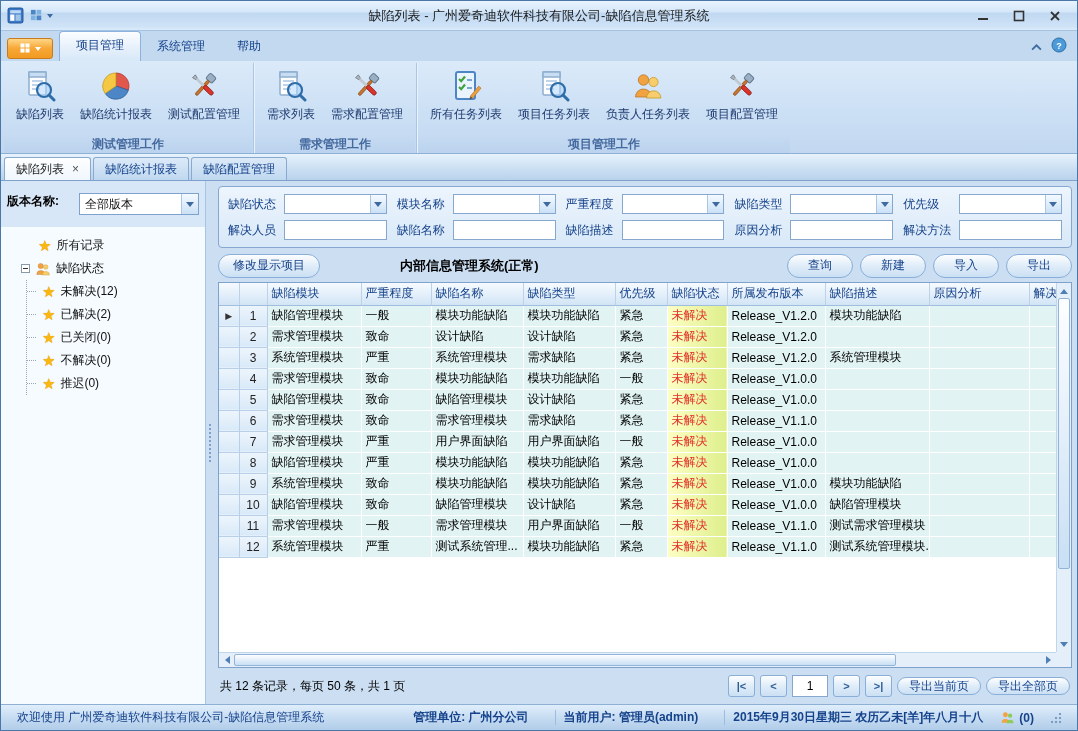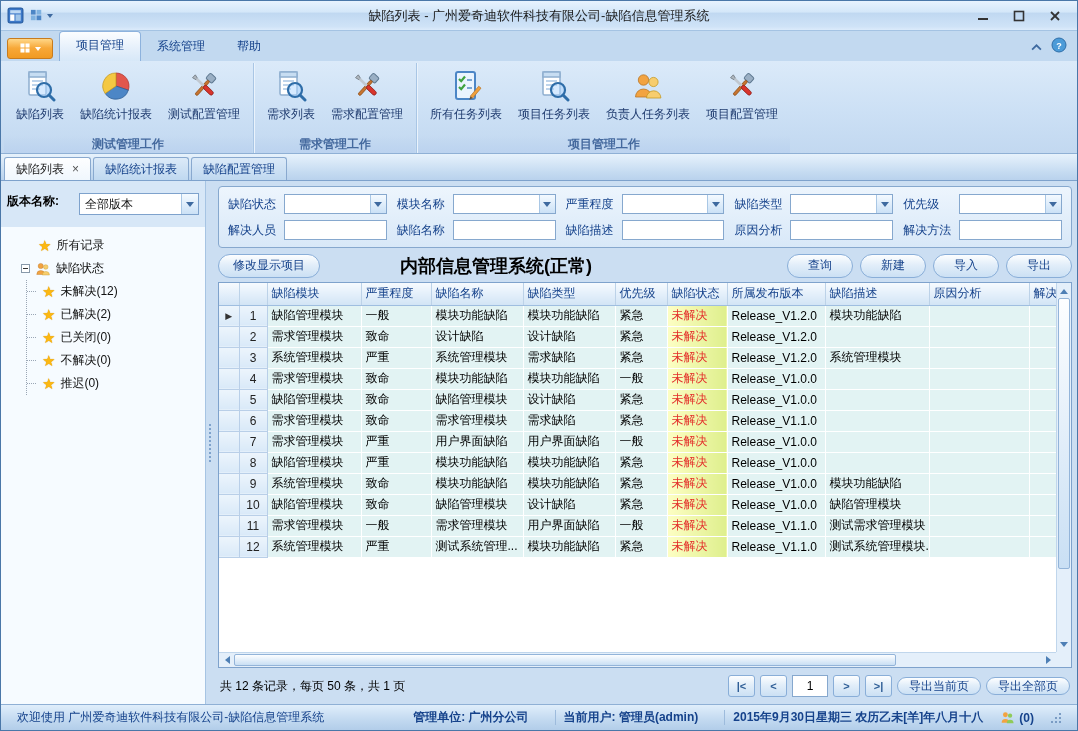--- a/index.html
+++ b/index.html
@@ -82,21 +82,21 @@
   .f-row{display:flex;align-items:center;gap:10px;}
   .f-field{flex:1;display:flex;align-items:center;gap:4px;min-width:0;}
   .f-label{color:#15428B;white-space:nowrap;width:52px;flex:0 0 52px;}
   .f-box{flex:1;height:20px;border:1px solid #86A8CE;background:#fff;display:flex;align-items:stretch;min-width:48px;overflow:hidden;}
   .f-box input{flex:1;border:0;outline:0;min-width:0;padding:0 3px;font:inherit;background:transparent;}
   .f-box .arrow-btn{width:16px;}
 
   .grid-toolbar{flex:0 0 34px;display:flex;align-items:center;padding:5px 0 4px;}
   .btn{height:24px;padding:0 14px;display:inline-flex;align-items:center;justify-content:center;border:1px solid #89AED8;
     border-radius:12px;background:linear-gradient(#FDFEFF,#E2EEF9 45%,#CBE0F4);color:#15428B;white-space:nowrap;cursor:default;}
-  .sys-label{font-weight:bold;font-size:18px;color:#000;margin-left:80px;}
+  .sys-label{font-weight:bold;font-size:13px;color:#000;margin-left:80px;}
   .toolbar-right{margin-left:auto;display:flex;gap:7px;}
   .toolbar-right .btn{min-width:66px;}
 
   
   .grid-wrap{flex:1;min-height:0;position:relative;border:1px solid #7EA2CC;background:#fff;}
   .grid-view{position:absolute;top:0;left:0;right:15px;bottom:15px;overflow:hidden;background:#fff;}
   table.grid{border-collapse:collapse;table-layout:fixed;width:900px;}
   .grid th{height:22px;background:linear-gradient(#F6FAFE,#E2EEFA 55%,#D2E4F5);border-right:1px solid #BCD2E8;
     border-bottom:1px solid #9FBEE0;color:#15428B;font-weight:normal;text-align:left;padding:0 4px;
     white-space:nowrap;overflow:hidden;}

